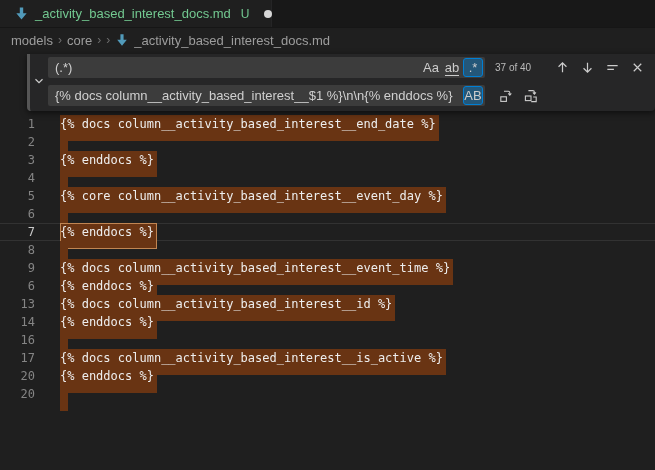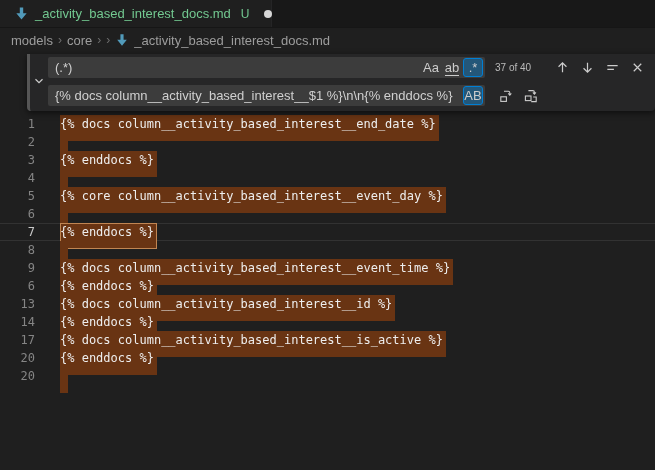--- a/index.html
+++ b/index.html
@@ -244,20 +244,24 @@
   </div>
       <div class="line">
     <span class="ln">13</span>
     <span class="code"><span class="match">{% docs column__activity_based_interest__id %}</span></span>
   </div>
       <div class="line">
     <span class="ln">14</span>
     <span class="code"><span class="match">{% enddocs %}</span></span>
   </div>
       <div class="line">
+    <span class="ln">16</span>
+    <span class="code"><span class="match strip"></span></span>
+  </div>
+      <div class="line">
     <span class="ln">17</span>
     <span class="code"><span class="match">{% docs column__activity_based_interest__is_active %}</span></span>
   </div>
       <div class="line">
     <span class="ln">20</span>
     <span class="code"><span class="match">{% enddocs %}</span></span>
   </div>
       <div class="line">
     <span class="ln">20</span>
     <span class="code"><span class="match strip"></span></span>

